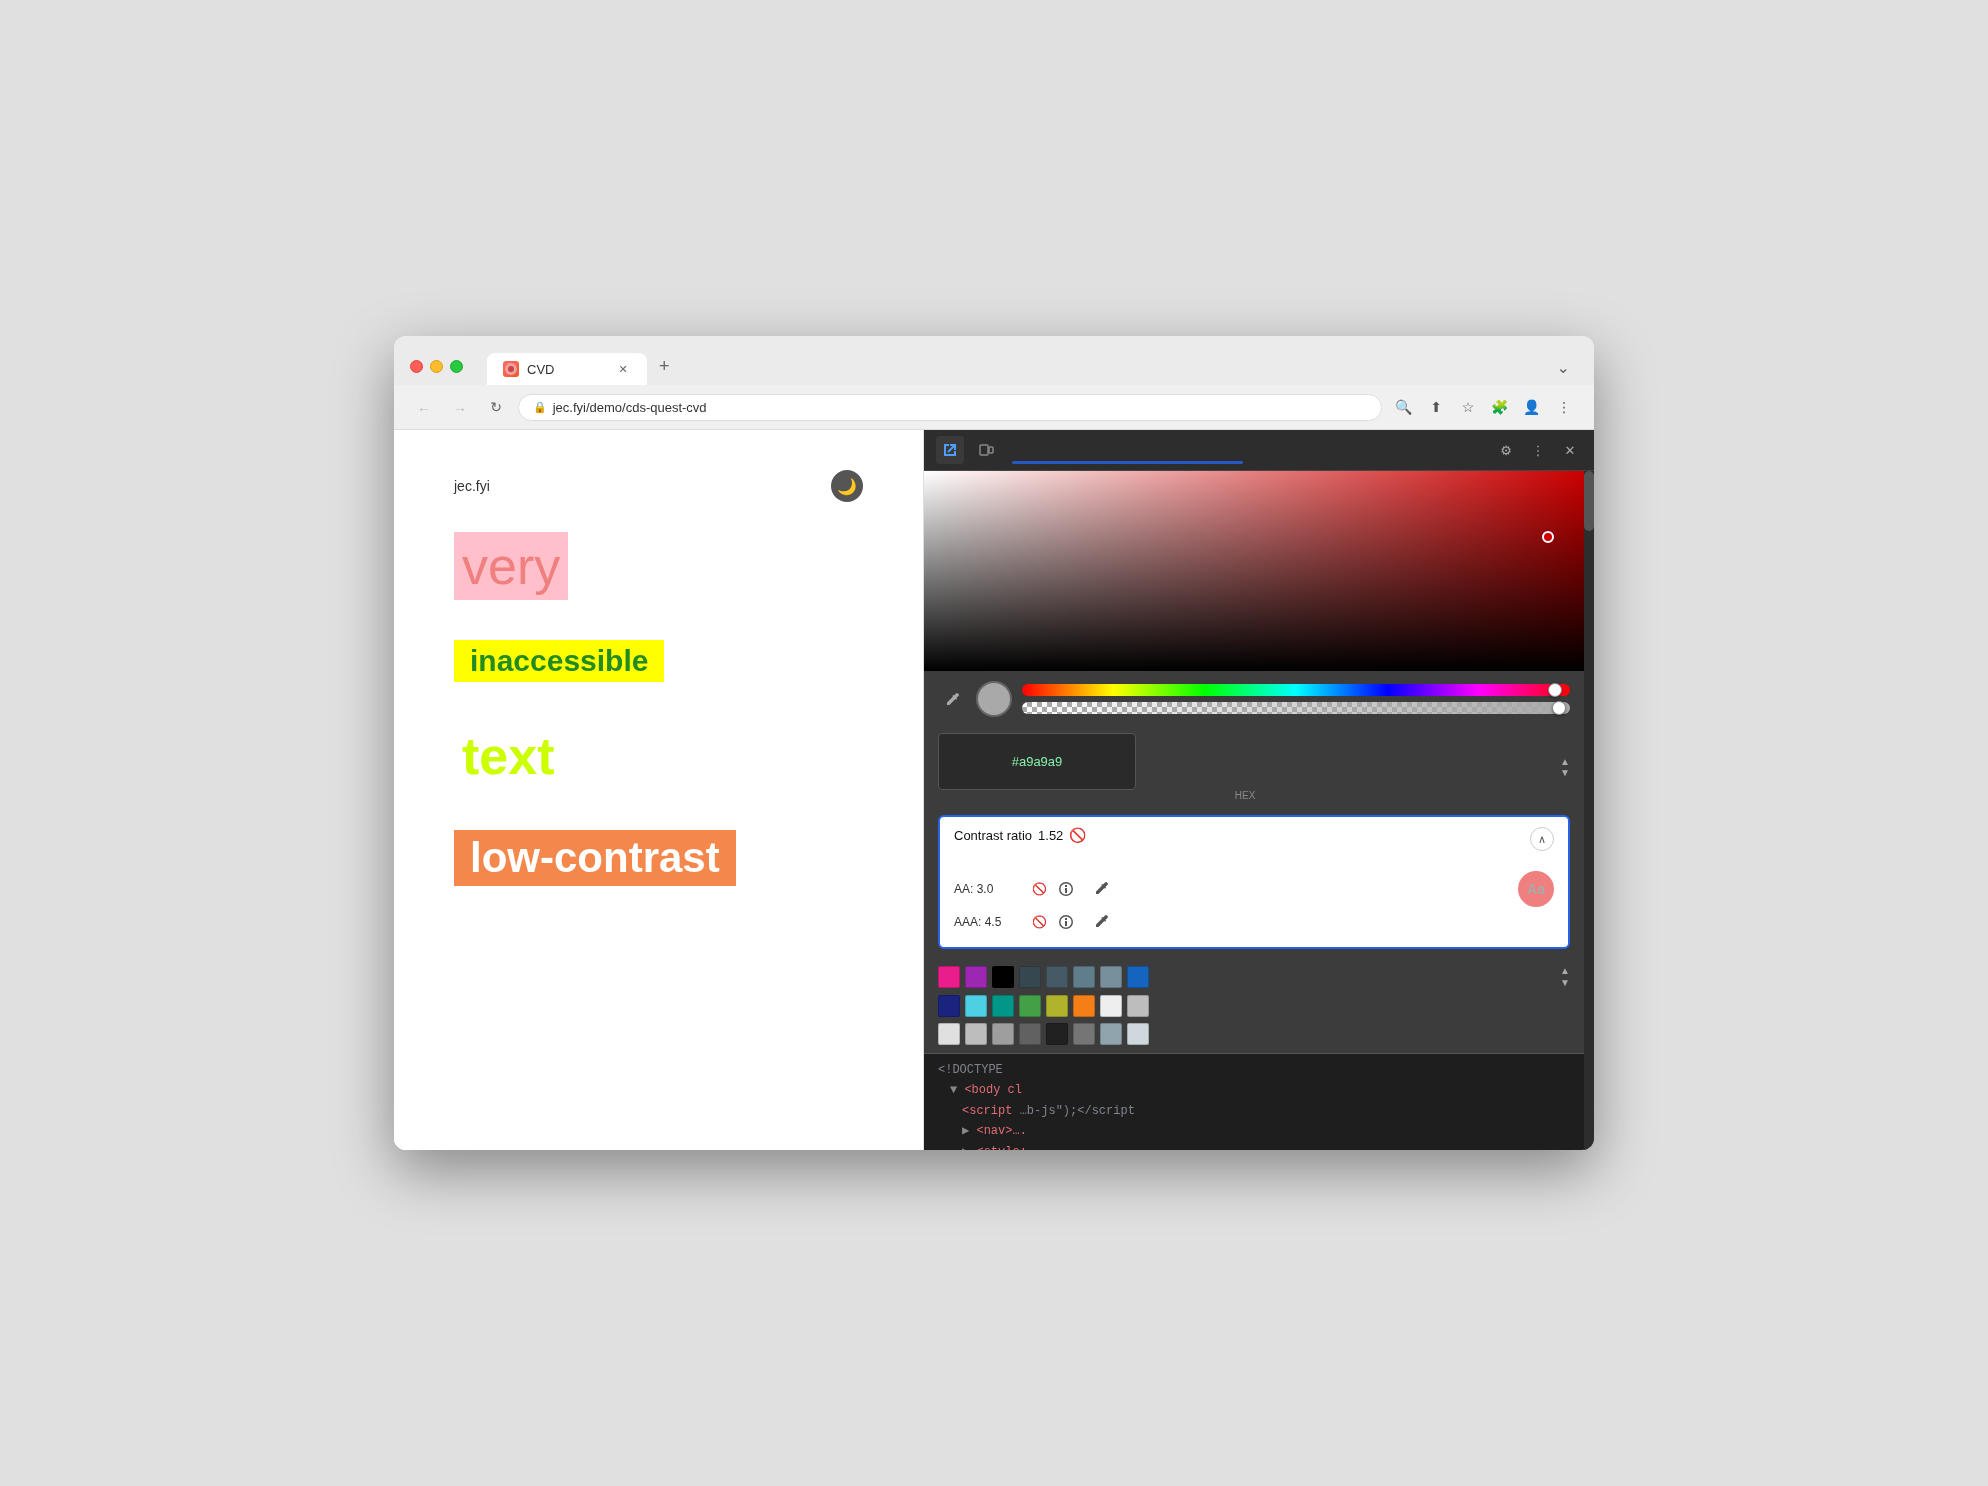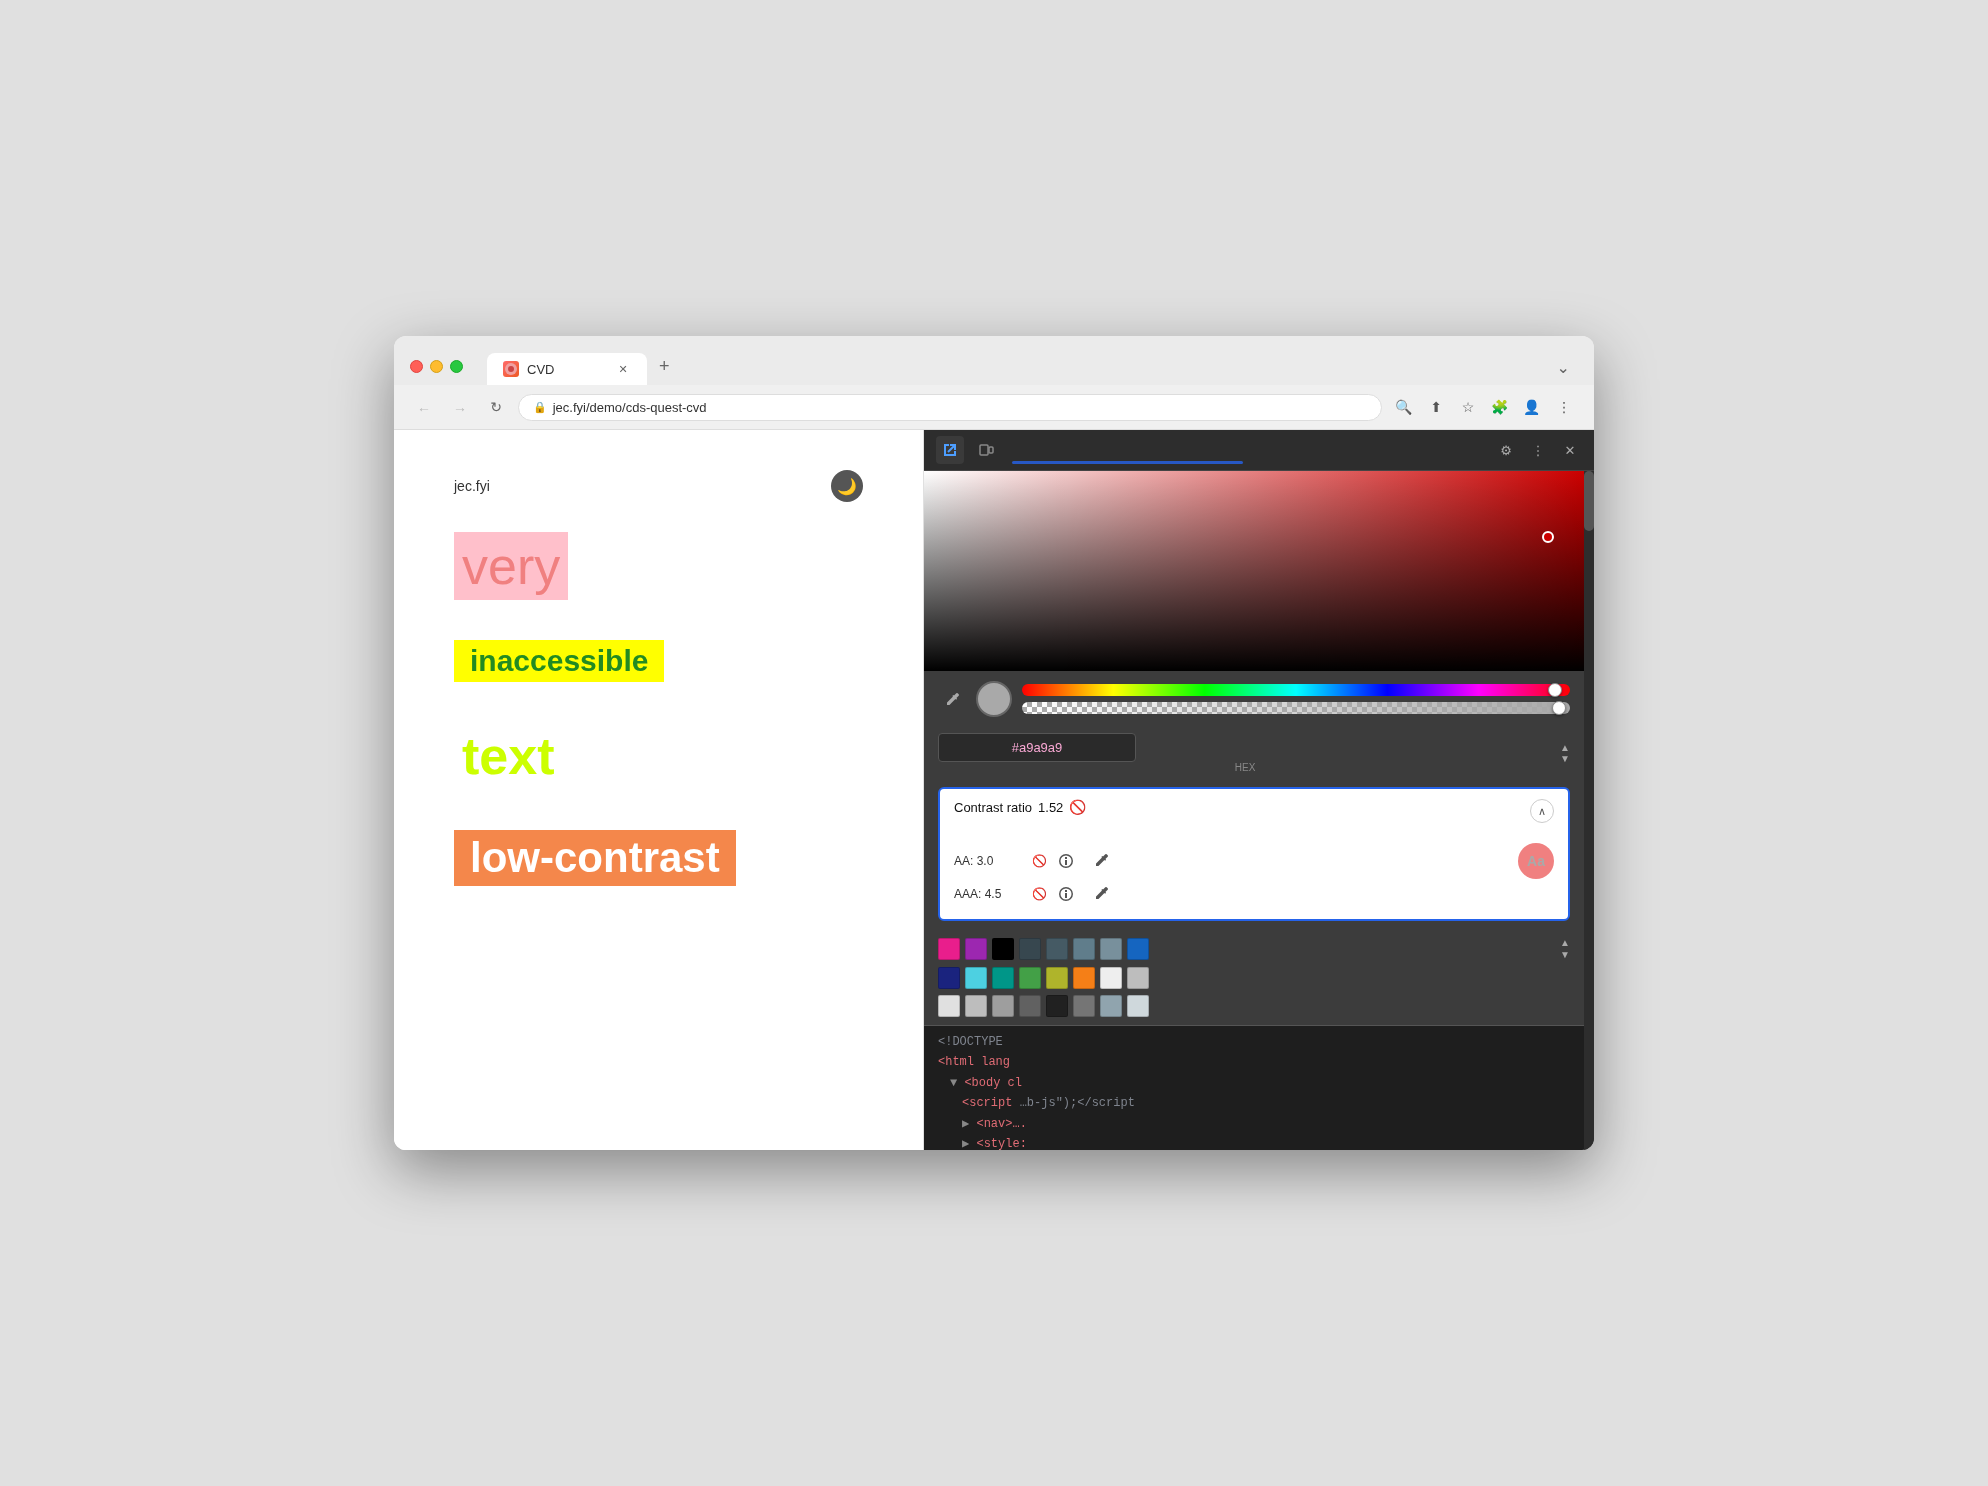--- a/index.html
+++ b/index.html
@@ -414,22 +414,22 @@
       display: flex;
       align-items: center;
       gap: 8px;
     }
 
     .hex-input {
       flex: 1;
       background: #2a2a2a;
       border: 1px solid #555;
       border-radius: 4px;
-      padding: 6px 10px;
-      color: #f9a8d4;
+      padding: 20px 10px;
+      color: #86efac;
       font-size: 13px;
       text-align: center;
     }
 
     .hex-label {
       font-size: 10px;
       color: #888;
       text-align: center;
     }
 
@@ -816,23 +816,20 @@
                 <div class="swatch" style="background:#90a4ae;"></div>
                 <div class="swatch" style="background:#cfd8dc;"></div>
               </div>
             </div>
           </div>
 
           <div class="html-tree">
             <div class="html-line">
               <span class="html-comment">&lt;!DOCTYPE</span>
             </div>
-            <div class="html-line">
-              <span class="html-tag">&lt;html lang</span>
-            </div>
             <div class="html-line" style="padding-left:12px;">
               <span class="html-triangle">▼</span>
               <span class="html-tag"> &lt;body cl</span>
             </div>
             <div class="html-line" style="padding-left:24px;">
               <span class="html-tag">&lt;script</span>
               <span style="color:#7f848e;"> …b-js");&lt;/script</span>
             </div>
             <div class="html-line" style="padding-left:24px;">
               <span class="html-triangle">▶</span>

